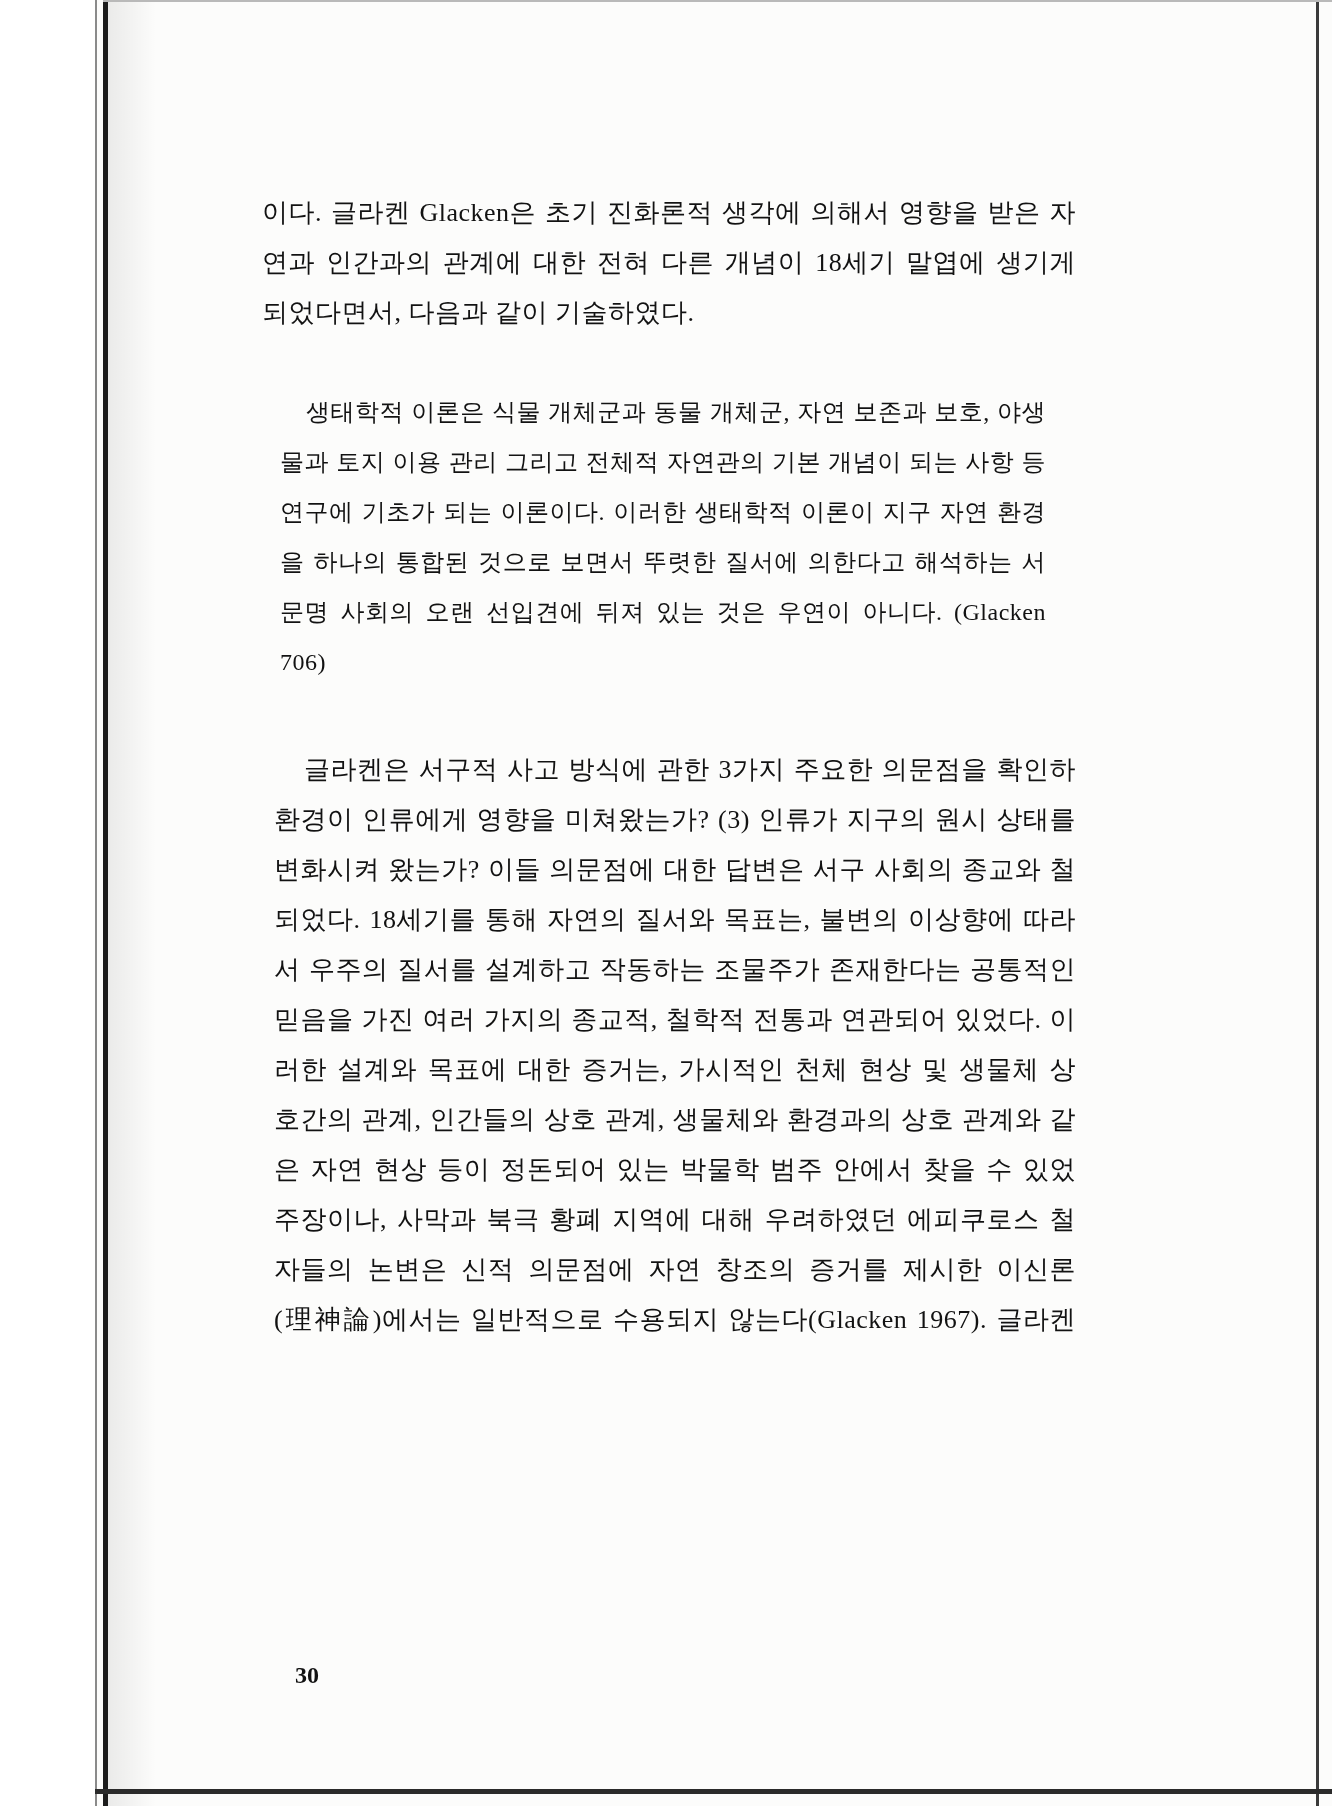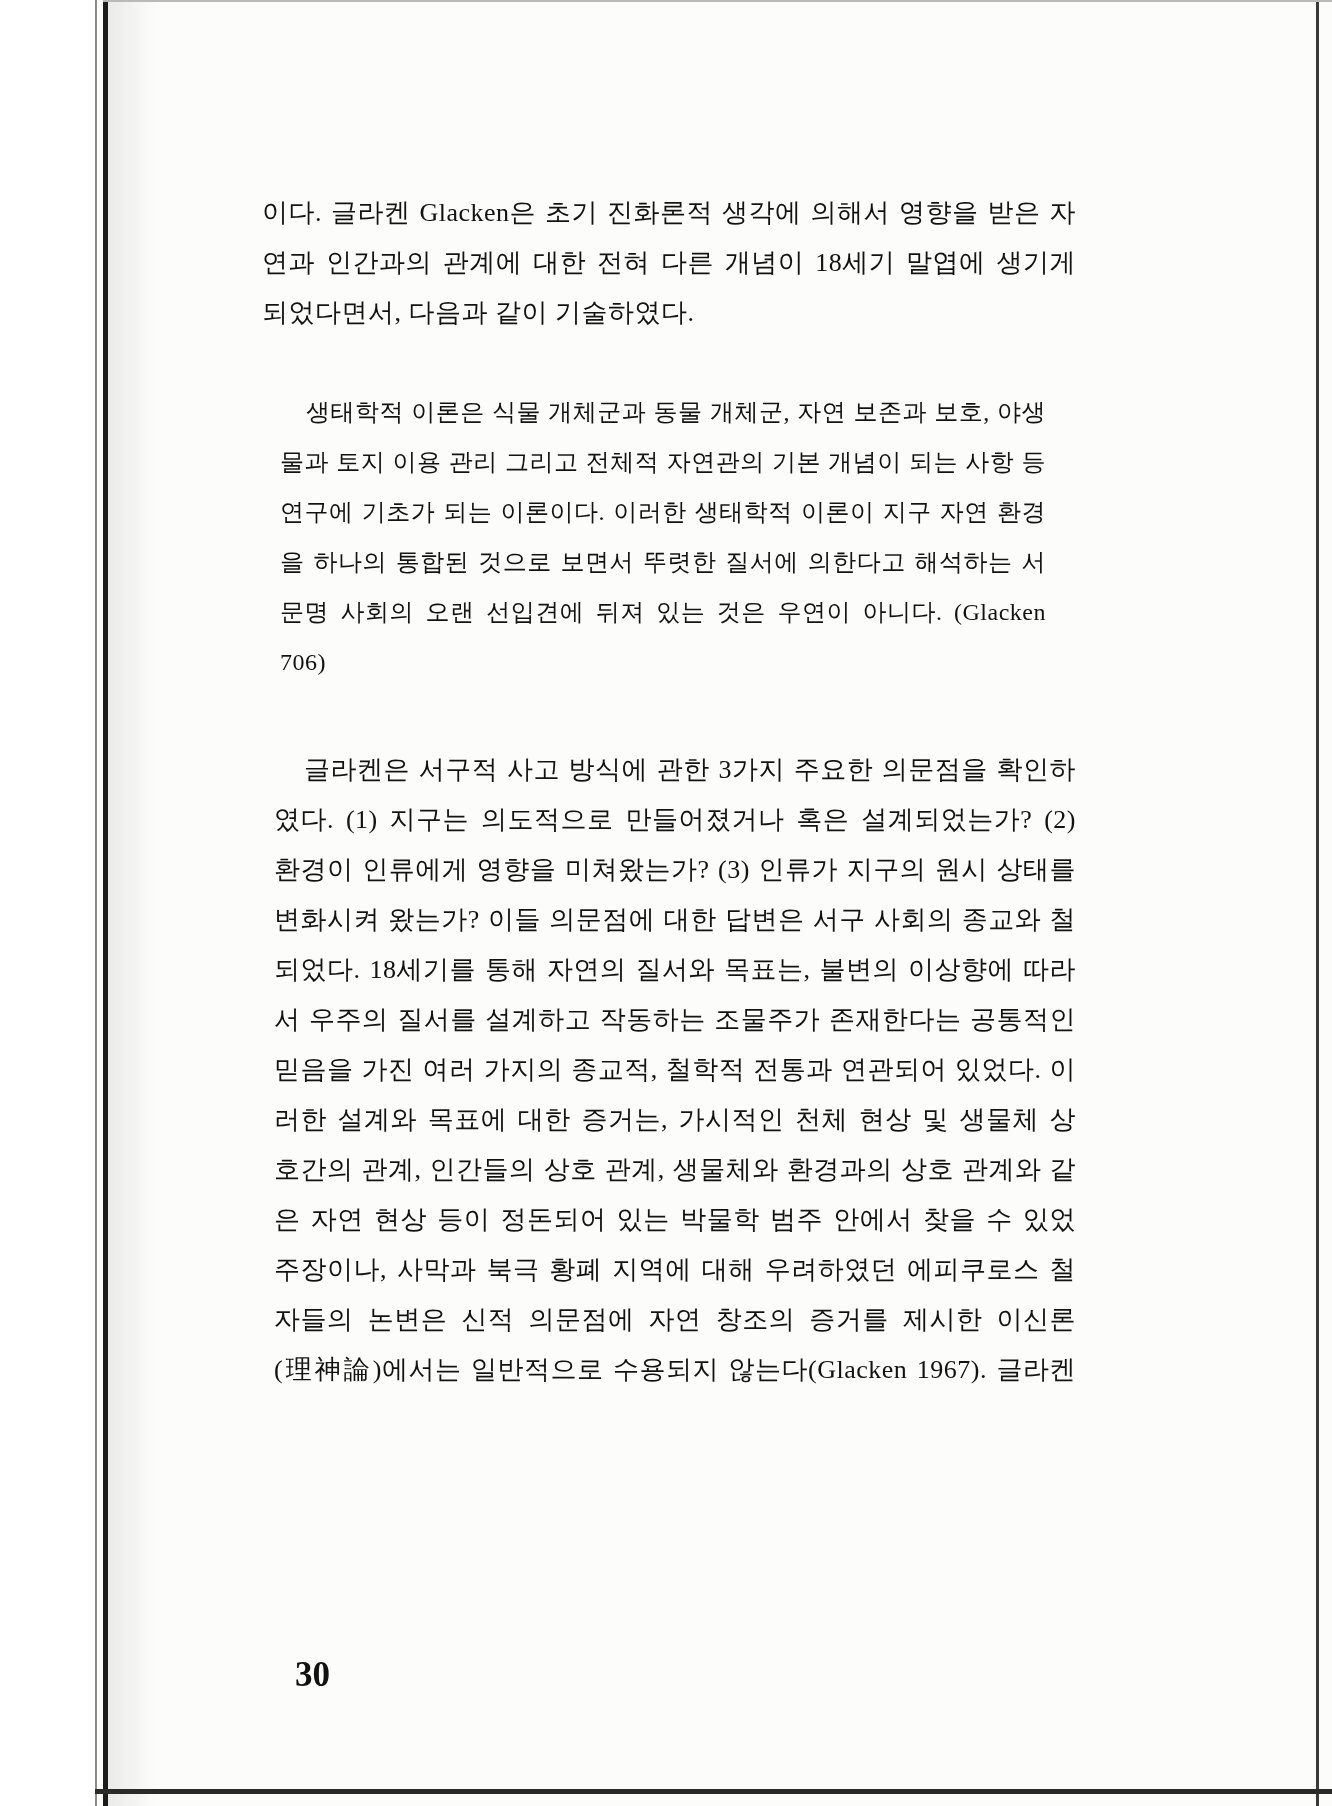--- a/index.html
+++ b/index.html
@@ -63,21 +63,21 @@
     font-size: 24px;
   }
   .qindent { text-indent: 26px; }
 
   .para-main { margin-top: 58px; margin-left: 12px; }
 
   .page-number {
     position: absolute;
     left: 295px;
     top: 1655px;
-    font-size: 35px;
+    font-size: 24px;
     line-height: 40px;
     font-weight: bold;
     color: var(--ink, #121212);
   }
 </style>
 </head>
 <body>
 
 <div class="scan">
   <div class="margin-left-white"></div>
@@ -100,21 +100,20 @@
       <div class="line just qindent">생태학적 이론은 식물 개체군과 동물 개체군, 자연 보존과 보호, 야생동</div>
       <div class="line just">물과 토지 이용 관리 그리고 전체적 자연관의 기본 개념이 되는 사항 등의</div>
       <div class="line just">연구에 기초가 되는 이론이다. 이러한 생태학적 이론이 지구 자연 환경들</div>
       <div class="line just">을 하나의 통합된 것으로 보면서 뚜렷한 질서에 의한다고 해석하는 서구</div>
       <div class="line just">문명 사회의 오랜 선입견에 뒤져 있는 것은 우연이 아니다. (Glacken 1967 :</div>
       <div class="line">706)</div>
     </section>
 
     <section class="para para-main">
       <div class="line just indent">글라켄은 서구적 사고 방식에 관한 3가지 주요한 의문점을 확인하</div>
-      <div class="line just">였다. (1) 지구는 의도적으로 만들어졌거나 혹은 설계되었는가? (2)</div>
       <div class="line just">환경이 인류에게 영향을 미쳐왔는가? (3) 인류가 지구의 원시 상태를</div>
       <div class="line just">변화시켜 왔는가? 이들 의문점에 대한 답변은 서구 사회의 종교와 철</div>
       <div class="line just">되었다. 18세기를 통해 자연의 질서와 목표는, 불변의 이상향에 따라</div>
       <div class="line just">서 우주의 질서를 설계하고 작동하는 조물주가 존재한다는 공통적인</div>
       <div class="line just">믿음을 가진 여러 가지의 종교적, 철학적 전통과 연관되어 있었다. 이</div>
       <div class="line just">러한 설계와 목표에 대한 증거는, 가시적인 천체 현상 및 생물체 상</div>
       <div class="line just">호간의 관계, 인간들의 상호 관계, 생물체와 환경과의 상호 관계와 같</div>
       <div class="line just">은 자연 현상 등이 정돈되어 있는 박물학 범주 안에서 찾을 수 있었</div>
       <div class="line just">주장이나, 사막과 북극 황폐 지역에 대해 우려하였던 에피쿠로스 철학</div>
       <div class="line just">자들의 논변은 신적 의문점에 자연 창조의 증거를 제시한 이신론</div>

